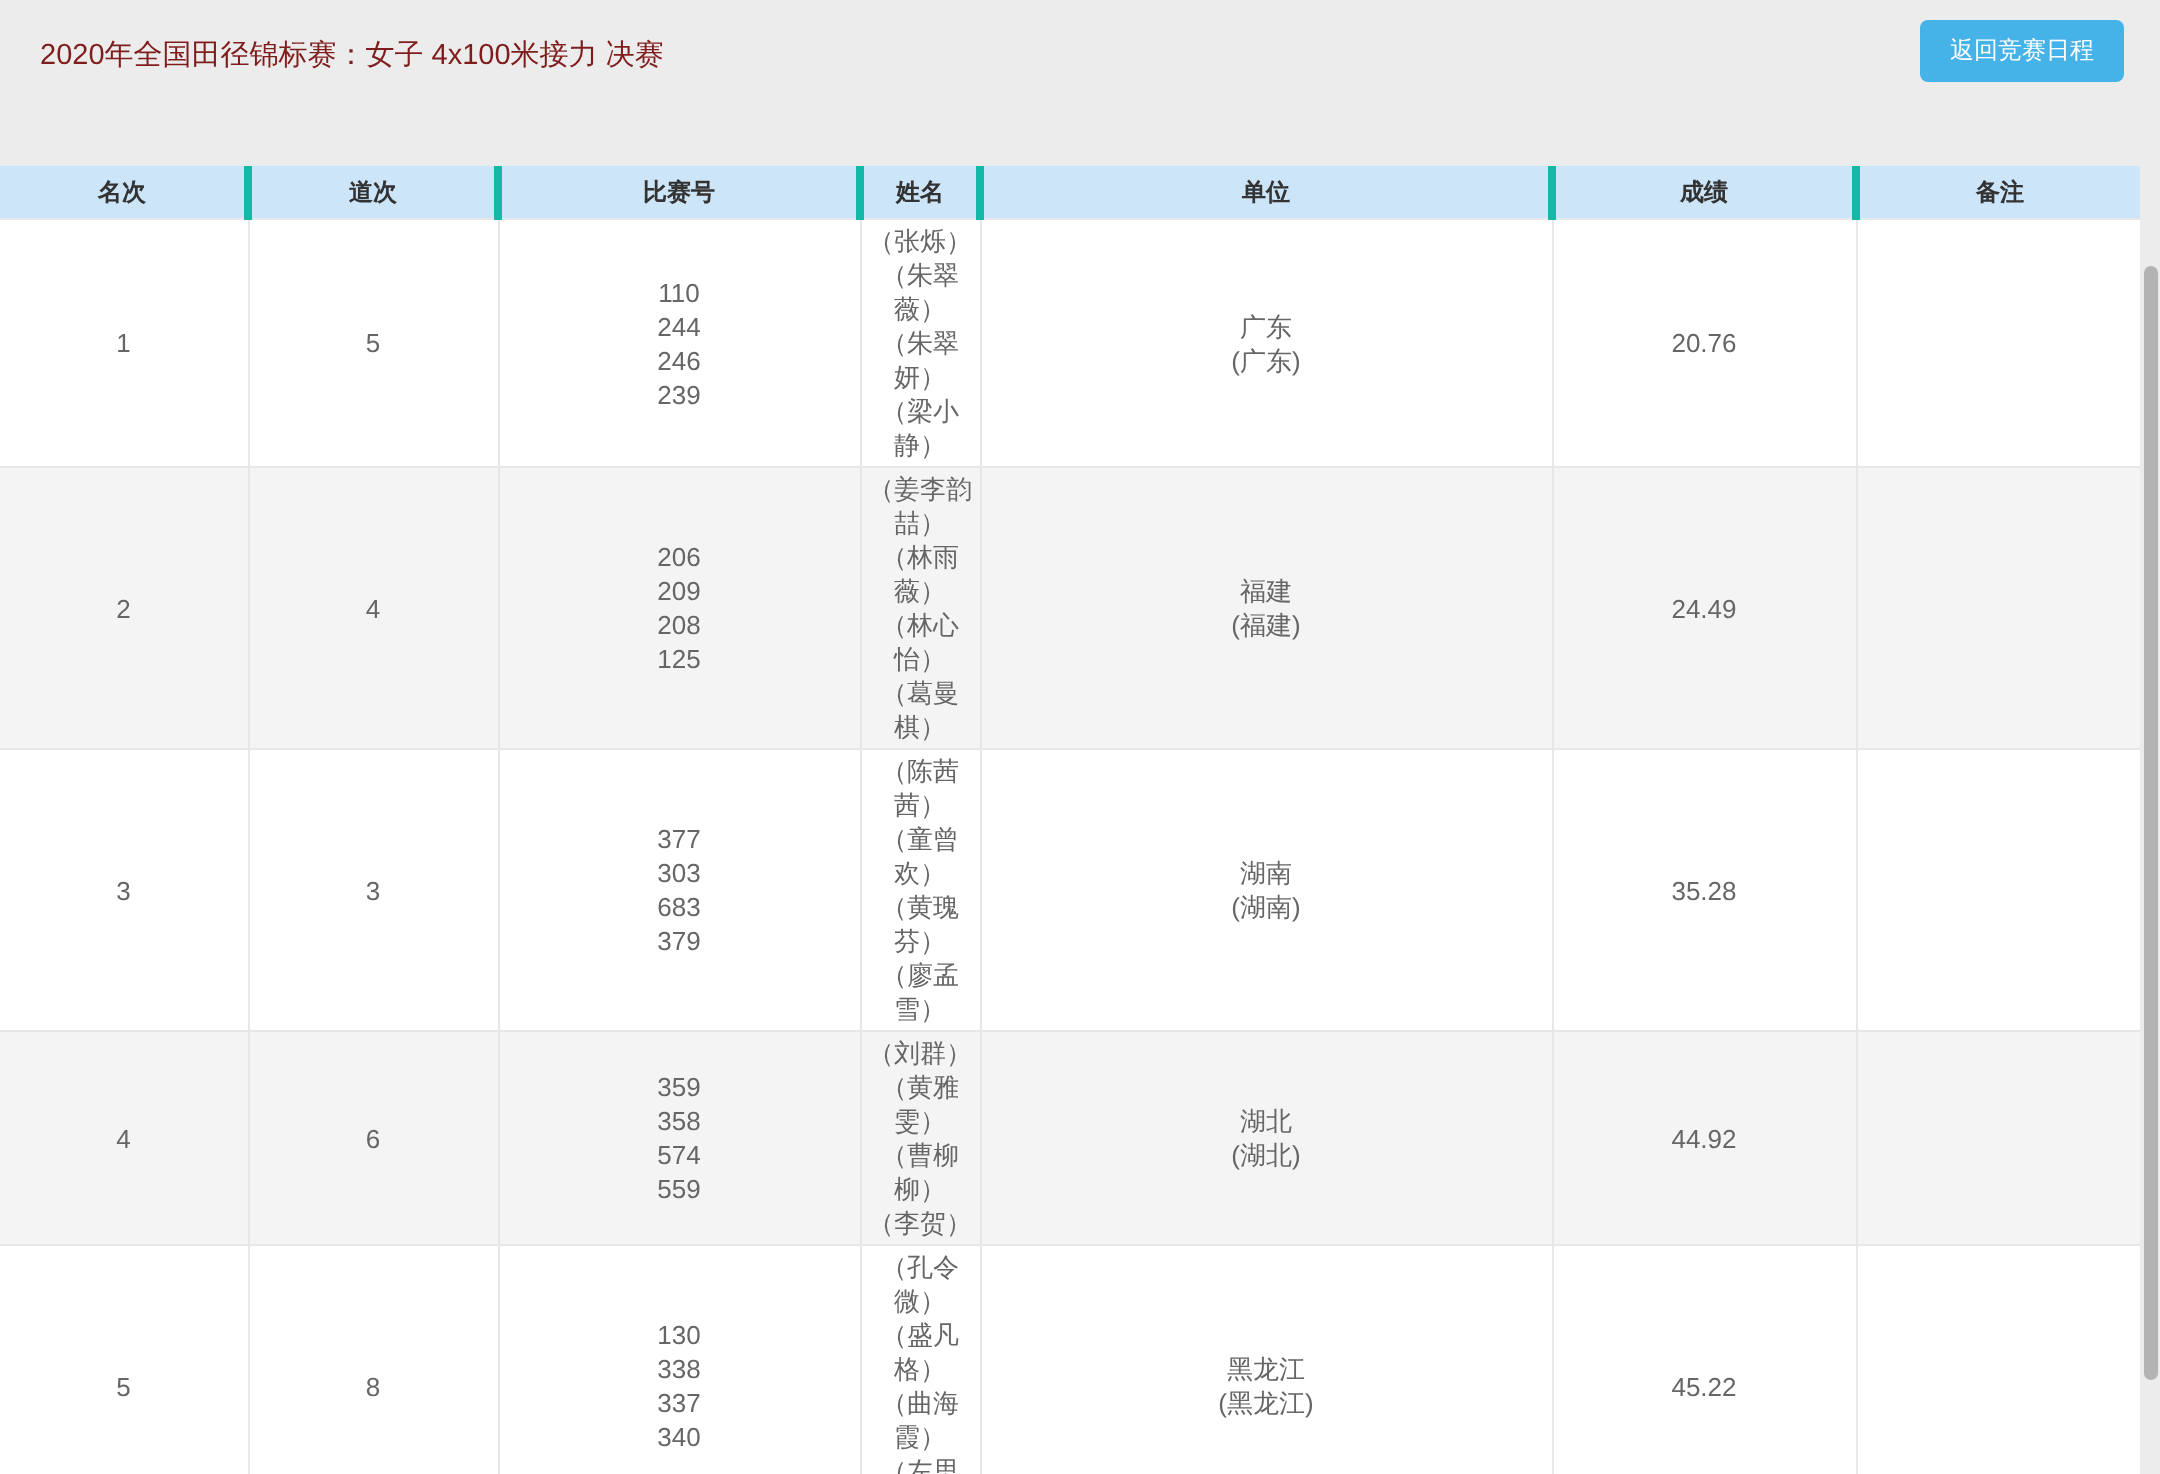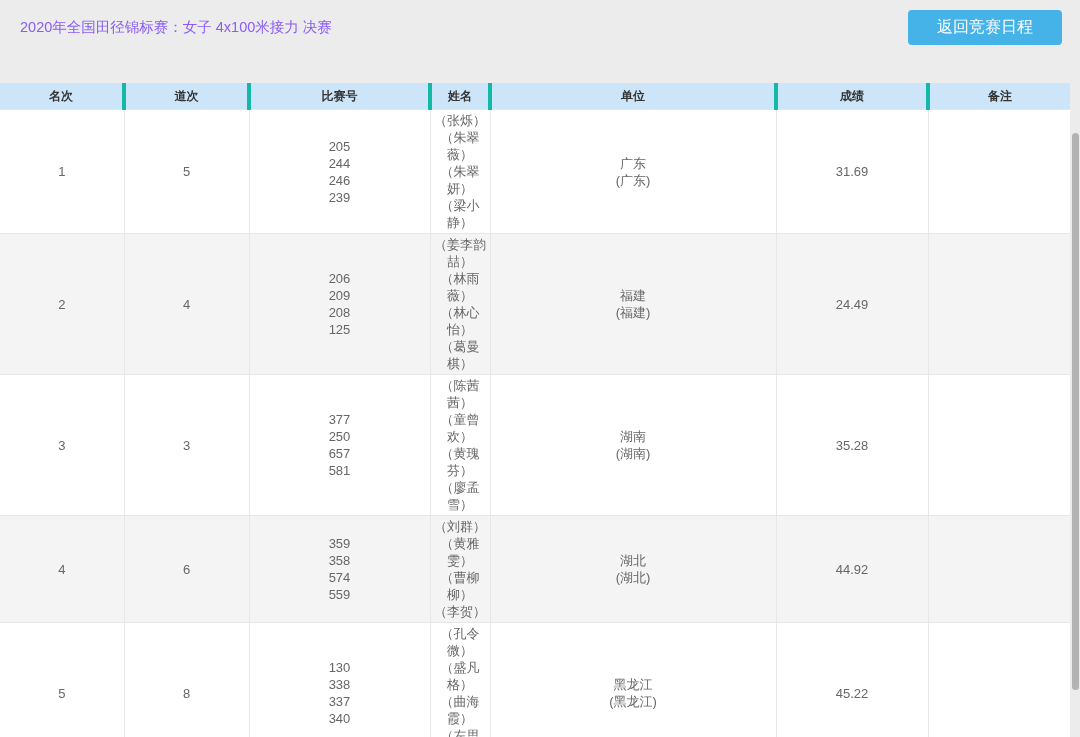--- a/index.html
+++ b/index.html
@@ -11,31 +11,31 @@
     overflow:hidden;
   }
   .topbar{
     position:relative;
     height:57px;
   }
   .title{
     position:absolute;
     left:20px;top:18px;
     font-size:14.5px;
-    color:#8b5cf6;
+    color:#7f1d1d;
   }
   .back-btn{
     position:absolute;
     right:18px;top:10px;
     background:#45b2e8;
     color:#fff;
     border:none;
     border-radius:4px;
-    font-size:16px;
-    padding:7px 29px;
+    font-size:12px;
+    padding:7px 15px;
     cursor:pointer;
     font-family:inherit;
   }
   table.results{
     width:1070px;
     border-collapse:collapse;
     table-layout:fixed;
     background:#fff;
     margin-top:26px;
   }
@@ -113,36 +113,36 @@
       <th>单位</th>
       <th>成绩</th>
       <th>备注</th>
     </tr>
   </thead>
   <tbody id="tbody">
       <tr>
         <td class="c-rank">1</td>
         <td class="c-lane">5</td>
         <td class="c-bib">
-          <div>205</div>
+          <div>110</div>
           <div>244</div>
           <div>246</div>
           <div>239</div>
         </td>
         <td class="c-name">
           <div>（张烁）</div>
           <div>（朱翠薇）</div>
           <div>（朱翠妍）</div>
           <div>（梁小静）</div>
         </td>
         <td class="c-unit">
           <div>广东</div>
           <div>(广东)</div>
         </td>
-        <td class="c-result">31.69</td>
+        <td class="c-result">20.76</td>
         <td class="c-remark"></td>
       </tr>
       <tr>
         <td class="c-rank">2</td>
         <td class="c-lane">4</td>
         <td class="c-bib">
           <div>206</div>
           <div>209</div>
           <div>208</div>
           <div>125</div>
@@ -158,23 +158,23 @@
           <div>(福建)</div>
         </td>
         <td class="c-result">24.49</td>
         <td class="c-remark"></td>
       </tr>
       <tr>
         <td class="c-rank">3</td>
         <td class="c-lane">3</td>
         <td class="c-bib">
           <div>377</div>
-          <div>250</div>
-          <div>657</div>
-          <div>581</div>
+          <div>303</div>
+          <div>683</div>
+          <div>379</div>
         </td>
         <td class="c-name">
           <div>（陈茜茜）</div>
           <div>（童曾欢）</div>
           <div>（黄瑰芬）</div>
           <div>（廖孟雪）</div>
         </td>
         <td class="c-unit">
           <div>湖南</div>
           <div>(湖南)</div>

